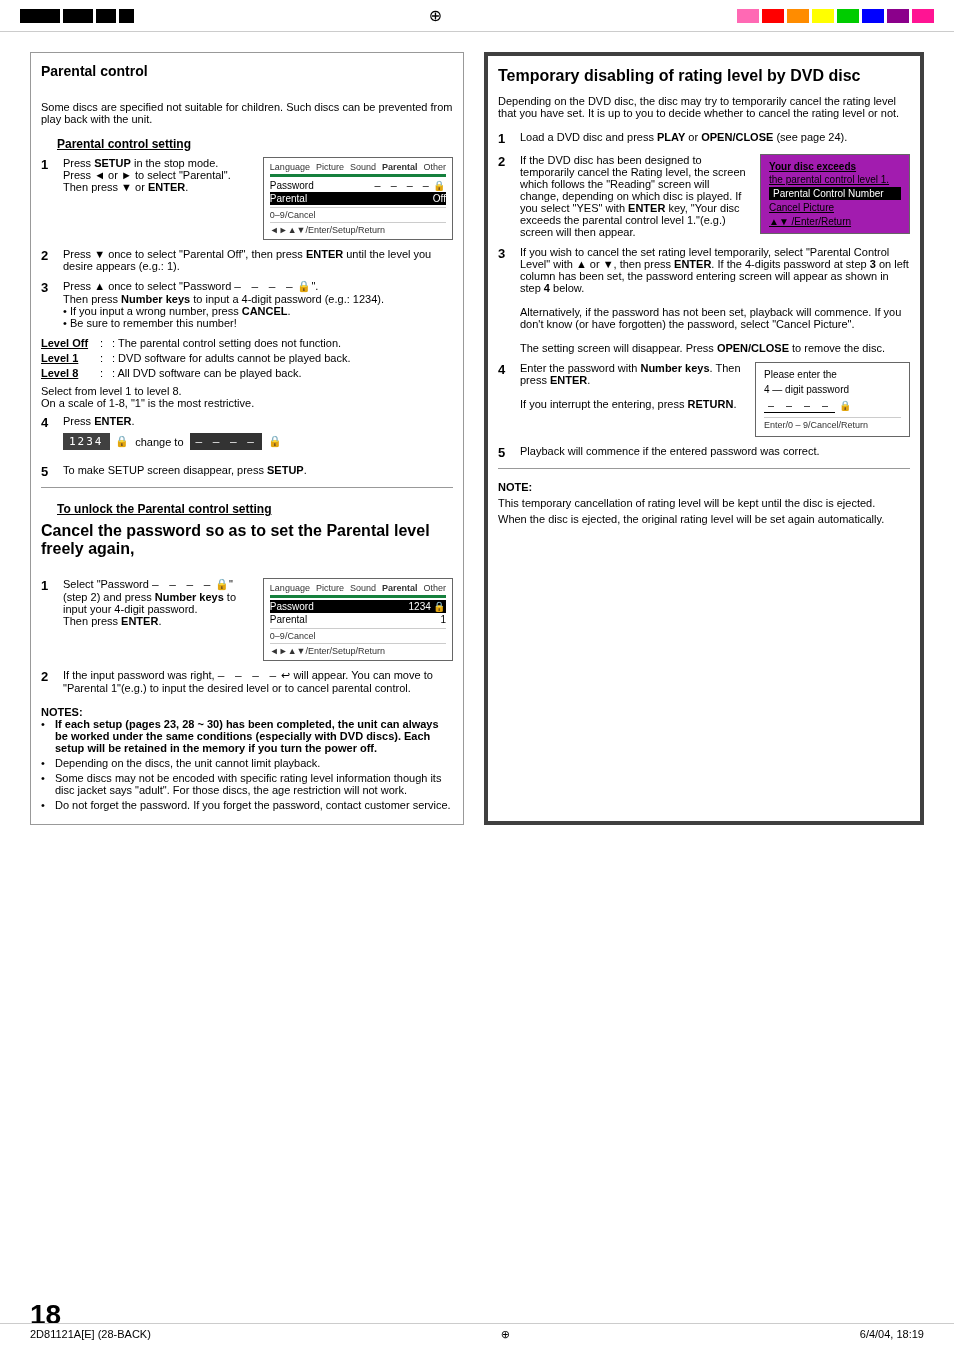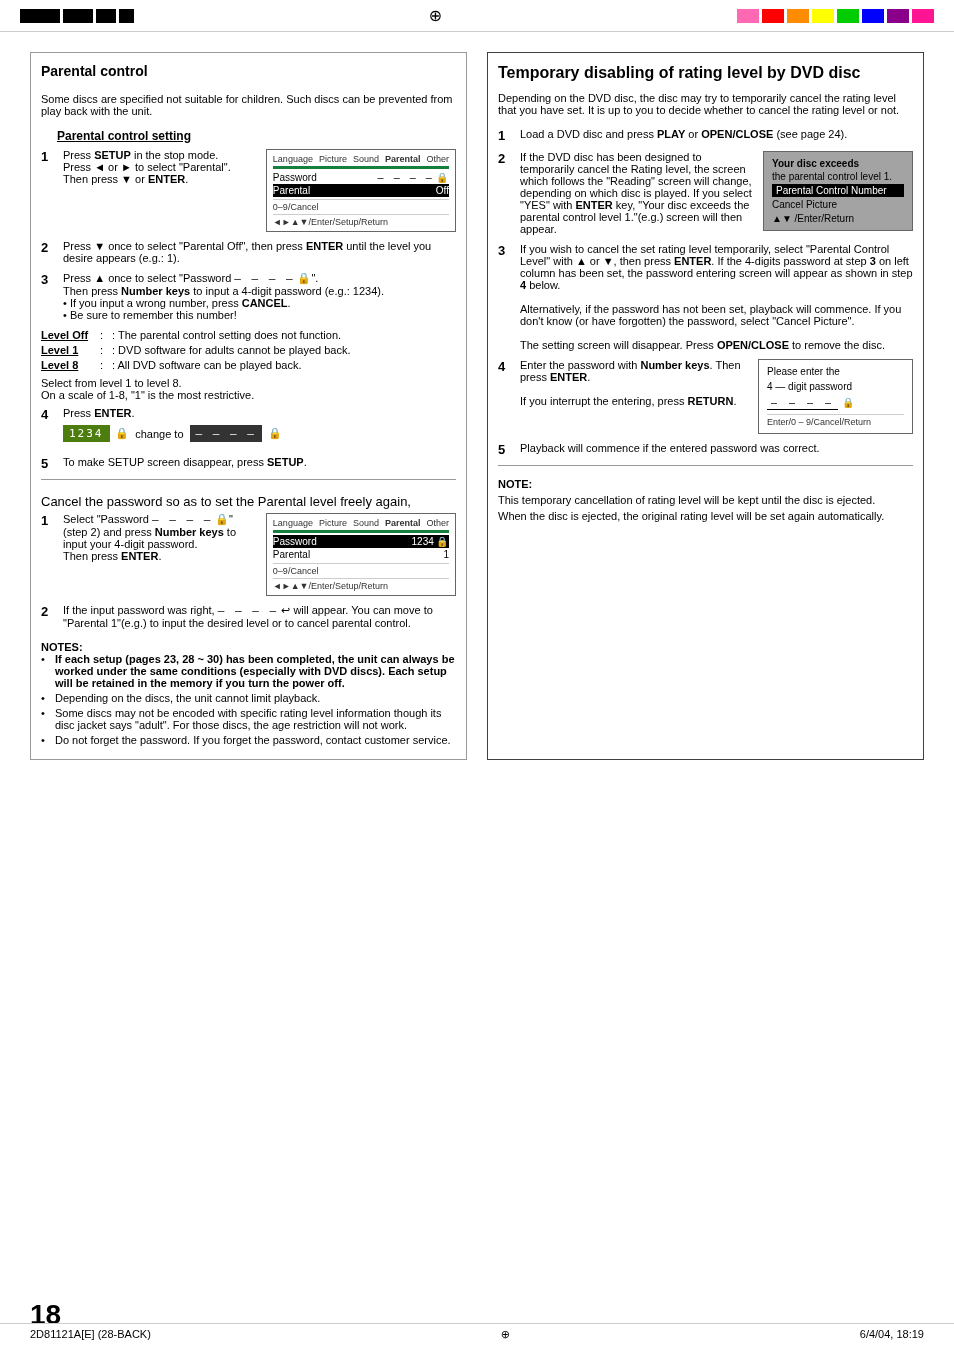--- a/index.html
+++ b/index.html
@@ -63,29 +63,29 @@
       display: flex;
       gap: 20px;
     }
     .left-col {
       flex: 1;
       border: 1px solid #999;
       padding: 10px;
     }
     .right-col {
       flex: 1;
-      border: 1px solid #404040;
+      border: 4px solid #404040;
       padding: 10px;
     }
 
     
     .section-title {
       font-size: 14px;
       font-weight: bold;
-      margin-bottom: 14px;
+      margin-bottom: 22px;
     }
     .section-intro {
       font-size: 11px;
     }
     .subsection-title {
       font-size: 12px;
       font-weight: bold;
       margin: 12px 0 6px 16px;
       text-decoration: underline;
     }
@@ -175,35 +175,36 @@
     }
 
     
     .enter-box {
       display: flex;
       align-items: center;
       gap: 6px;
       margin: 6px 0;
     }
     .input-display {
-      background: #4d7c0f;
+      background: #404040;
       color: #fff;
       font-family: monospace;
       font-size: 11px;
       padding: 2px 6px;
       letter-spacing: 2px;
     }
 
     
     .popup-box {
       border: 1px solid #666;
       padding: 6px 8px;
       font-size: 10px;
       min-width: 150px;
-      background: #a3a3a3;
+      background: #a21caf;
+      text-decoration: underline;
     }
     .popup-box-title {
       font-weight: bold;
       font-size: 10px;
       margin-bottom: 2px;
     }
     .popup-highlight {
       background: #000;
       color: #fff;
       padding: 1px 4px;
@@ -438,21 +439,22 @@
       <div class="step">
         <span class="step-num">5</span>
         <div class="step-content">
           To make SETUP screen disappear, press <span class="bold">SETUP</span>.
         </div>
       </div>
 
       <hr class="section-divider">
 
       <div class="unlock-section">
-        <div style="font-size:13px;margin-bottom:4px;">Cancel the password so as to set the Parental level freely again,</div>
+        <div class="subsection-title">To unlock the Parental control setting</div>
+        <div style="font-size:16px;margin-bottom:20px;font-weight:bold;">Cancel the password so as to set the Parental level freely again,</div>
 
         <div class="step">
           <span class="step-num">1</span>
           <div class="step-content">
             <div class="step-with-box">
               <div class="step-text">
                 Select "Password <span class="mono dashes">— — — —</span> 🔒" (step 2) and press <span class="bold">Number keys</span> to input your 4-digit password.<br>Then press <span class="bold">ENTER</span>.
               </div>
               <div class="menu-box">
                 <div class="menu-box-header">

